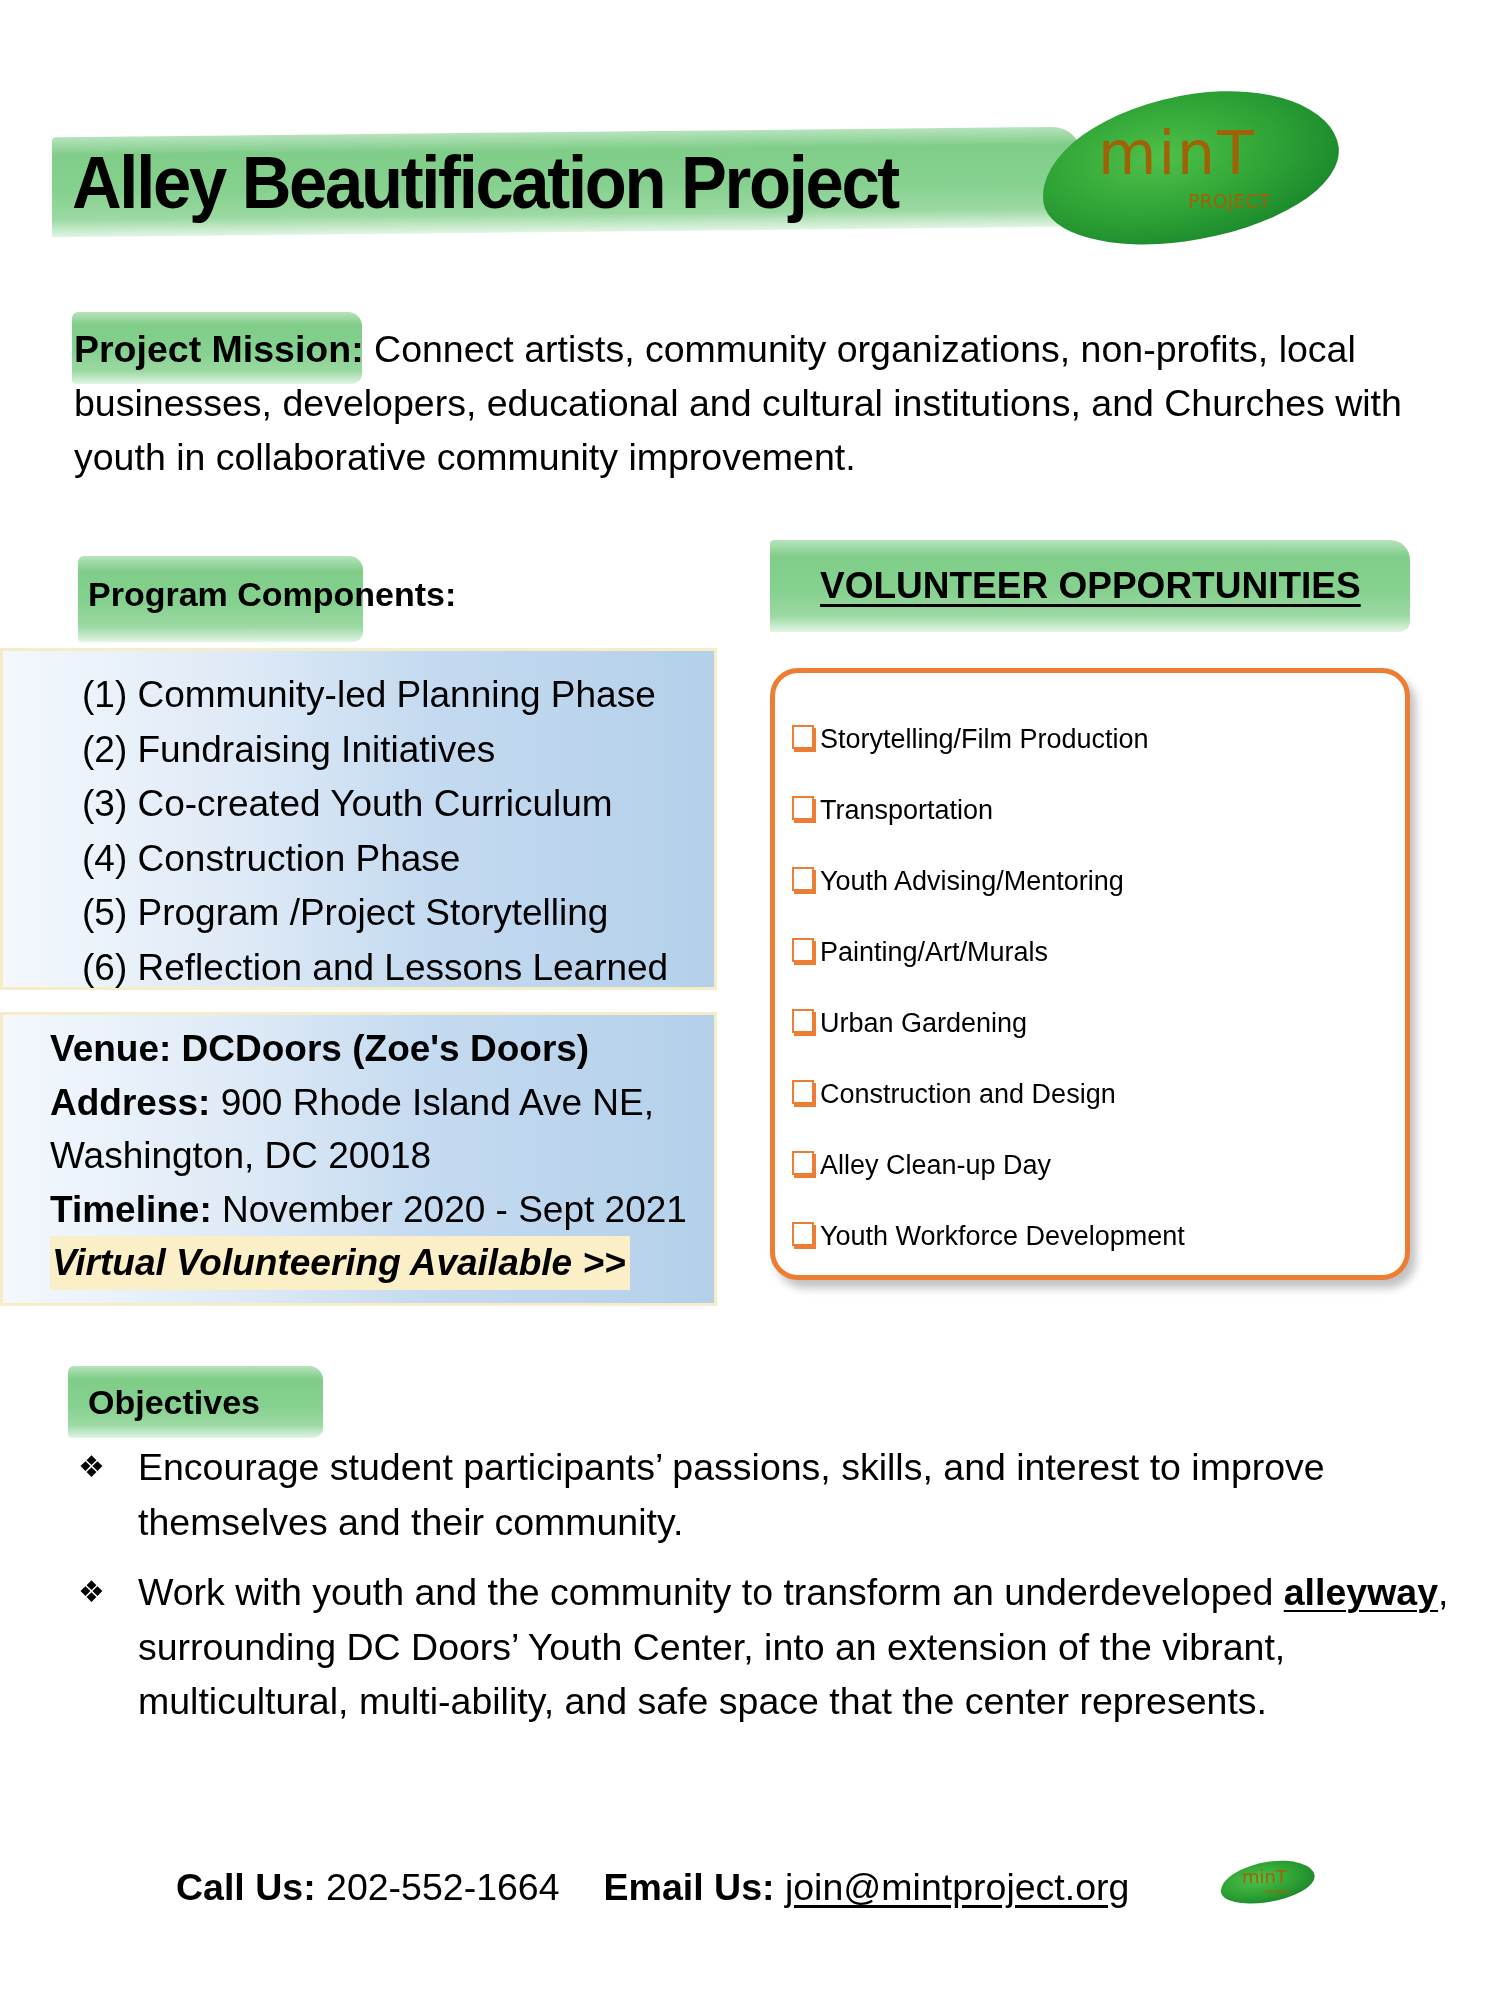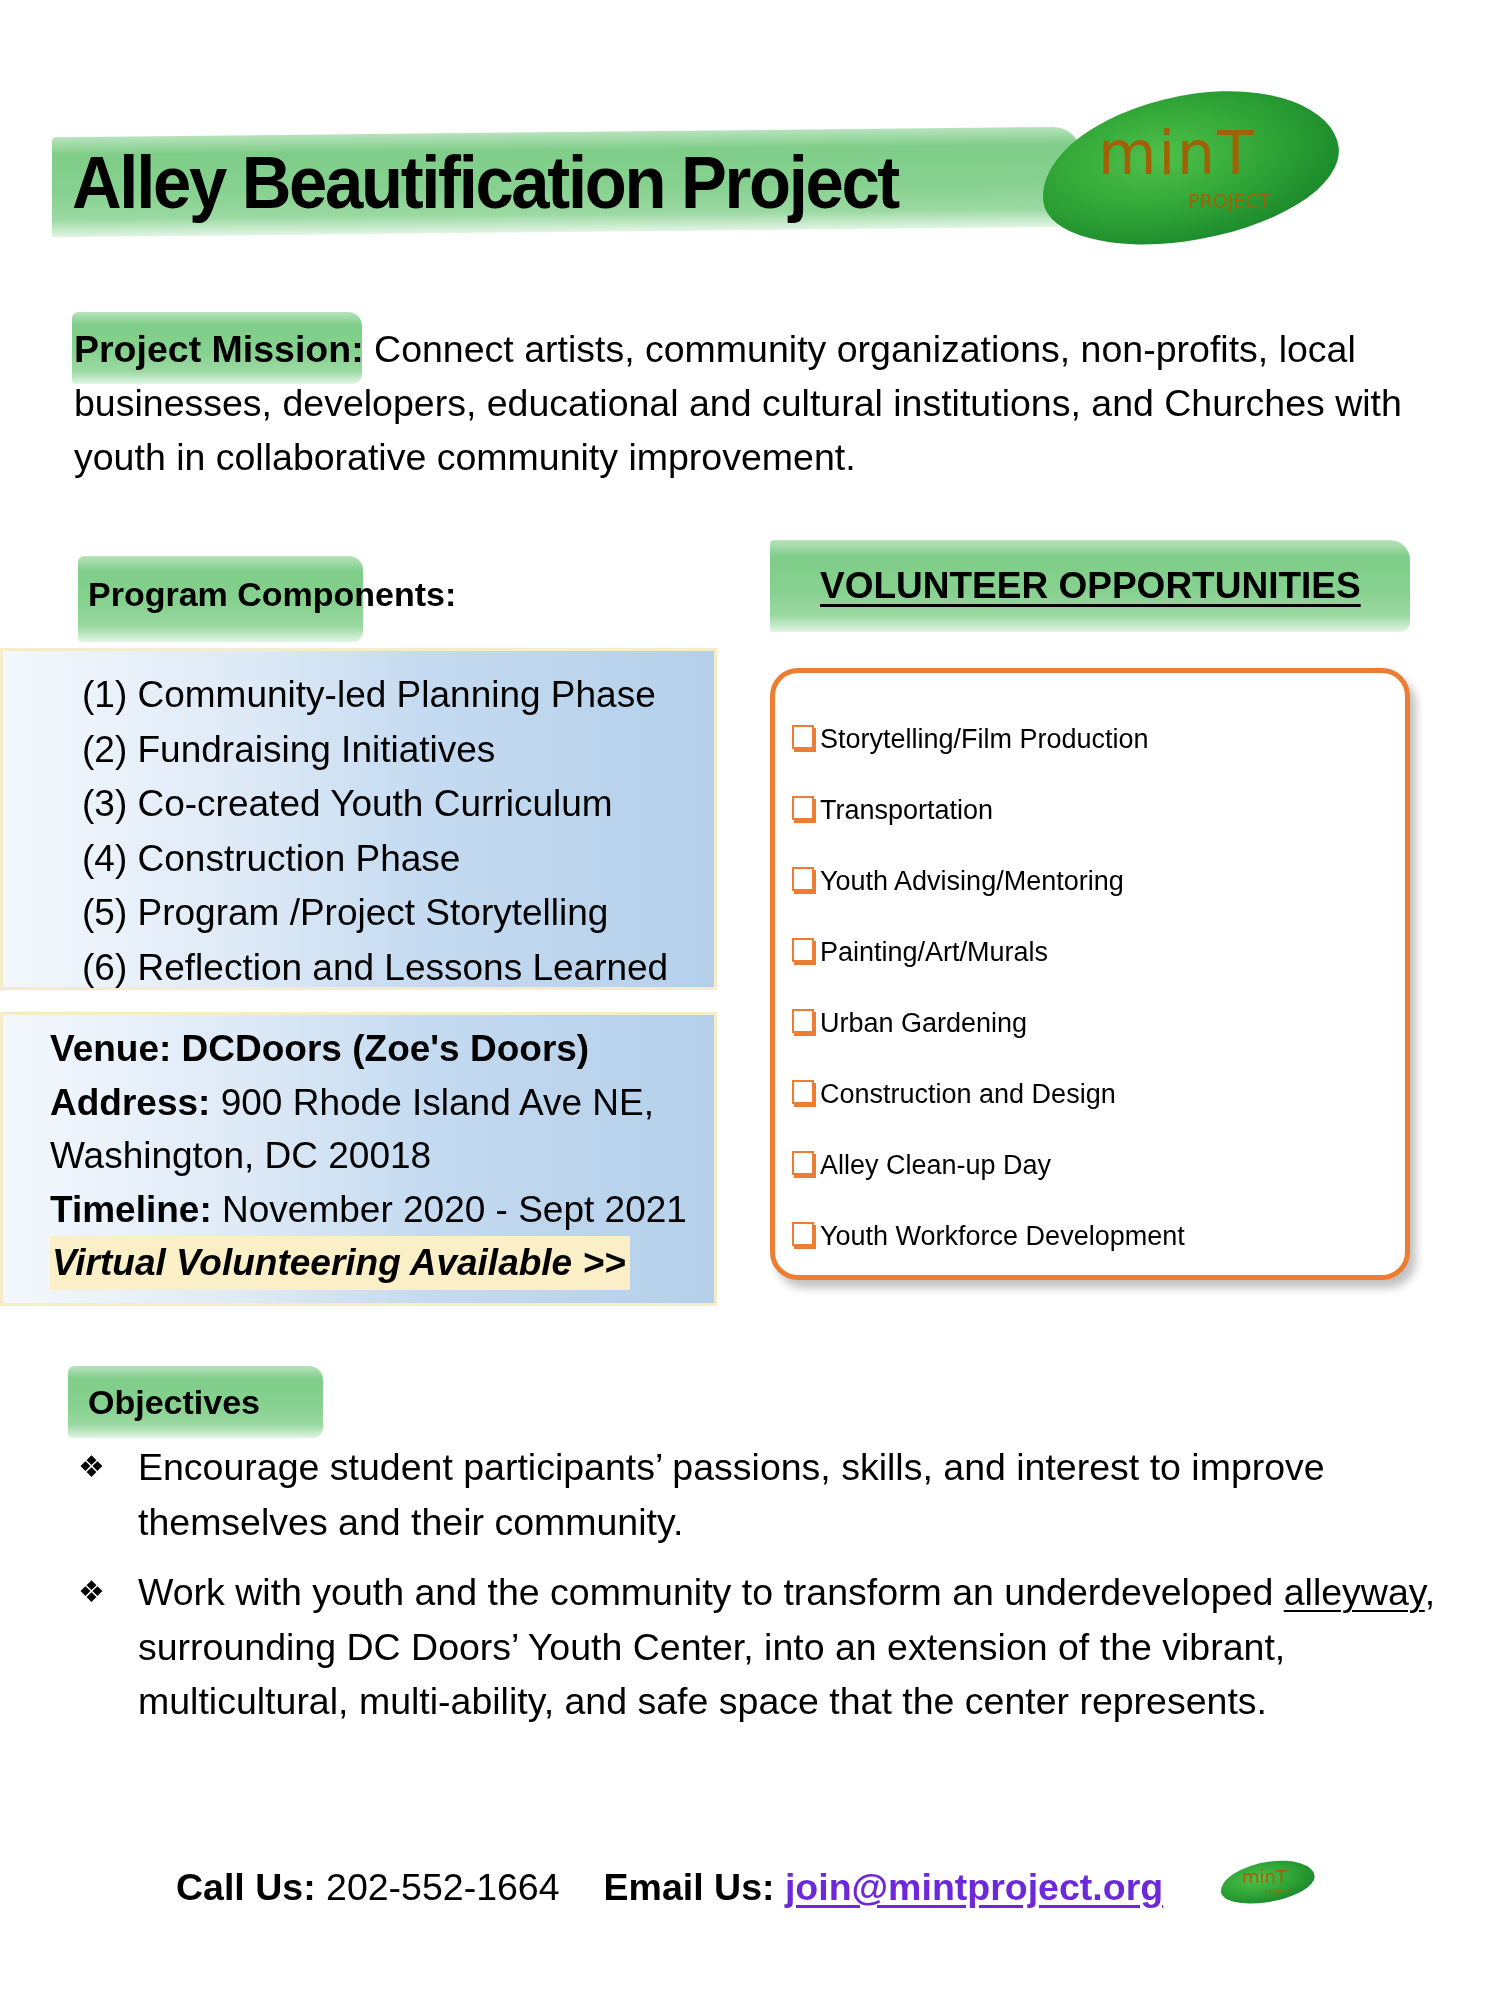--- a/index.html
+++ b/index.html
@@ -53,26 +53,26 @@
   #vol-list { left:788px; top:700px; list-style:none; margin:4px; padding:0; font-size:27px; line-height:71px; }
   .chk { display:inline-block; width:22px; height:24px; border:2px solid #ec7d32; box-sizing:border-box;
          box-shadow:2px 3px 0 #ec7d32; margin-right:6px; vertical-align:-1px; background:#fff; }
 
   
   #obj-brush { left:68px; top:1366px; width:255px; height:72px; }
   #obj-heading { left:88px; top:1378px; font-size:34px; font-weight:700; line-height:48px; }
   #obj-list { left:78px; top:1440px; width:1380px; list-style:none; margin:0; padding:0; font-size:37.5px; line-height:54.5px; }
   #obj-list li { position:relative; padding-left:60px; margin-bottom:16px; }
   .diamond { position:absolute; left:0; top:0; font-size:30px; }
-  .ul { text-decoration:underline; text-decoration-thickness:2px; text-underline-offset:5px; }
+  .ul { text-decoration:underline; text-decoration-thickness:2px; text-underline-offset:5px;font-weight:bold; }
 
   
   #footer { left:176px; top:1862px; font-size:37.5px; line-height:50px; white-space:nowrap; }
   #footer b { font-weight:700; }
-  #email { color:#6d28d9; text-decoration:underline; text-underline-offset:5px;font-weight:bold; }
+  #email { color:#000000; text-decoration:underline; text-underline-offset:5px; }
   #logo-small { left:1220px; top:1862px; width:95px; height:40px; }
   #logo-small-word { left:1242px; top:1866px; font-size:18px; line-height:22px; }
   #logo-small-sub { left:1265px; top:1888px; font-size:6px; line-height:7px; }
 </style>
 </head>
 <body>
 
 <div class="brush" id="title-brush"></div>
 <div class="abs" id="main-title">Alley Beautification Project</div>
 

